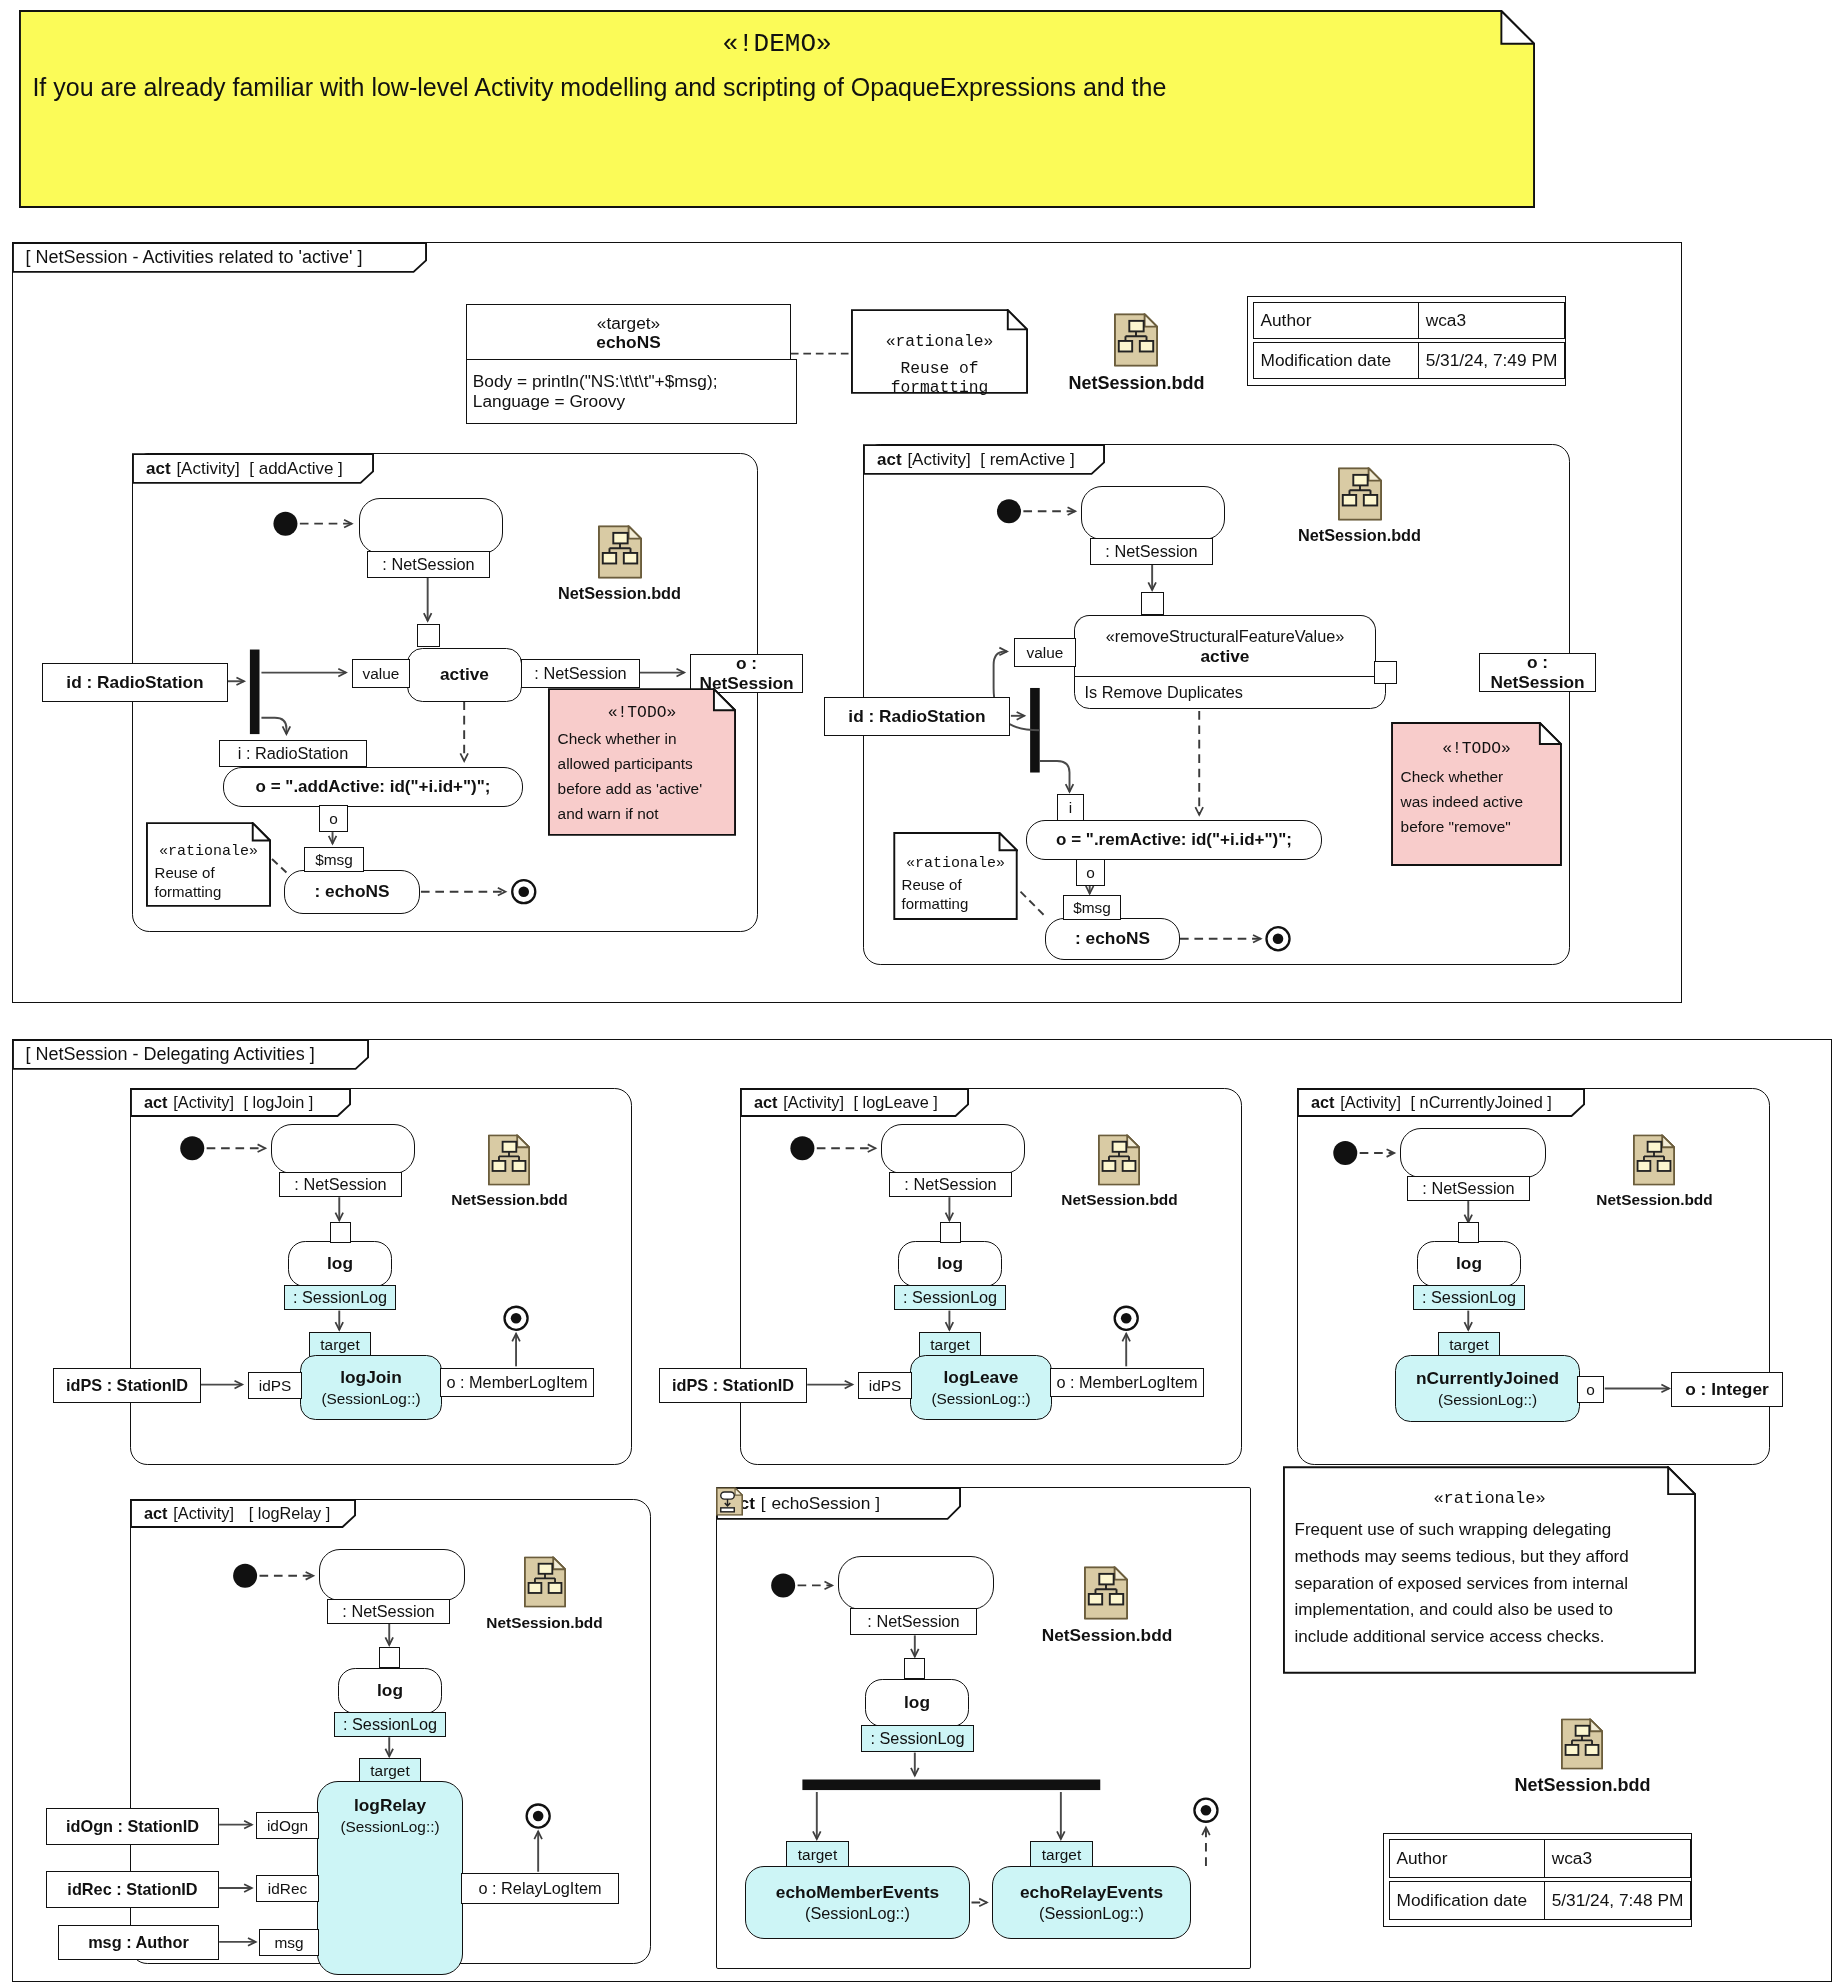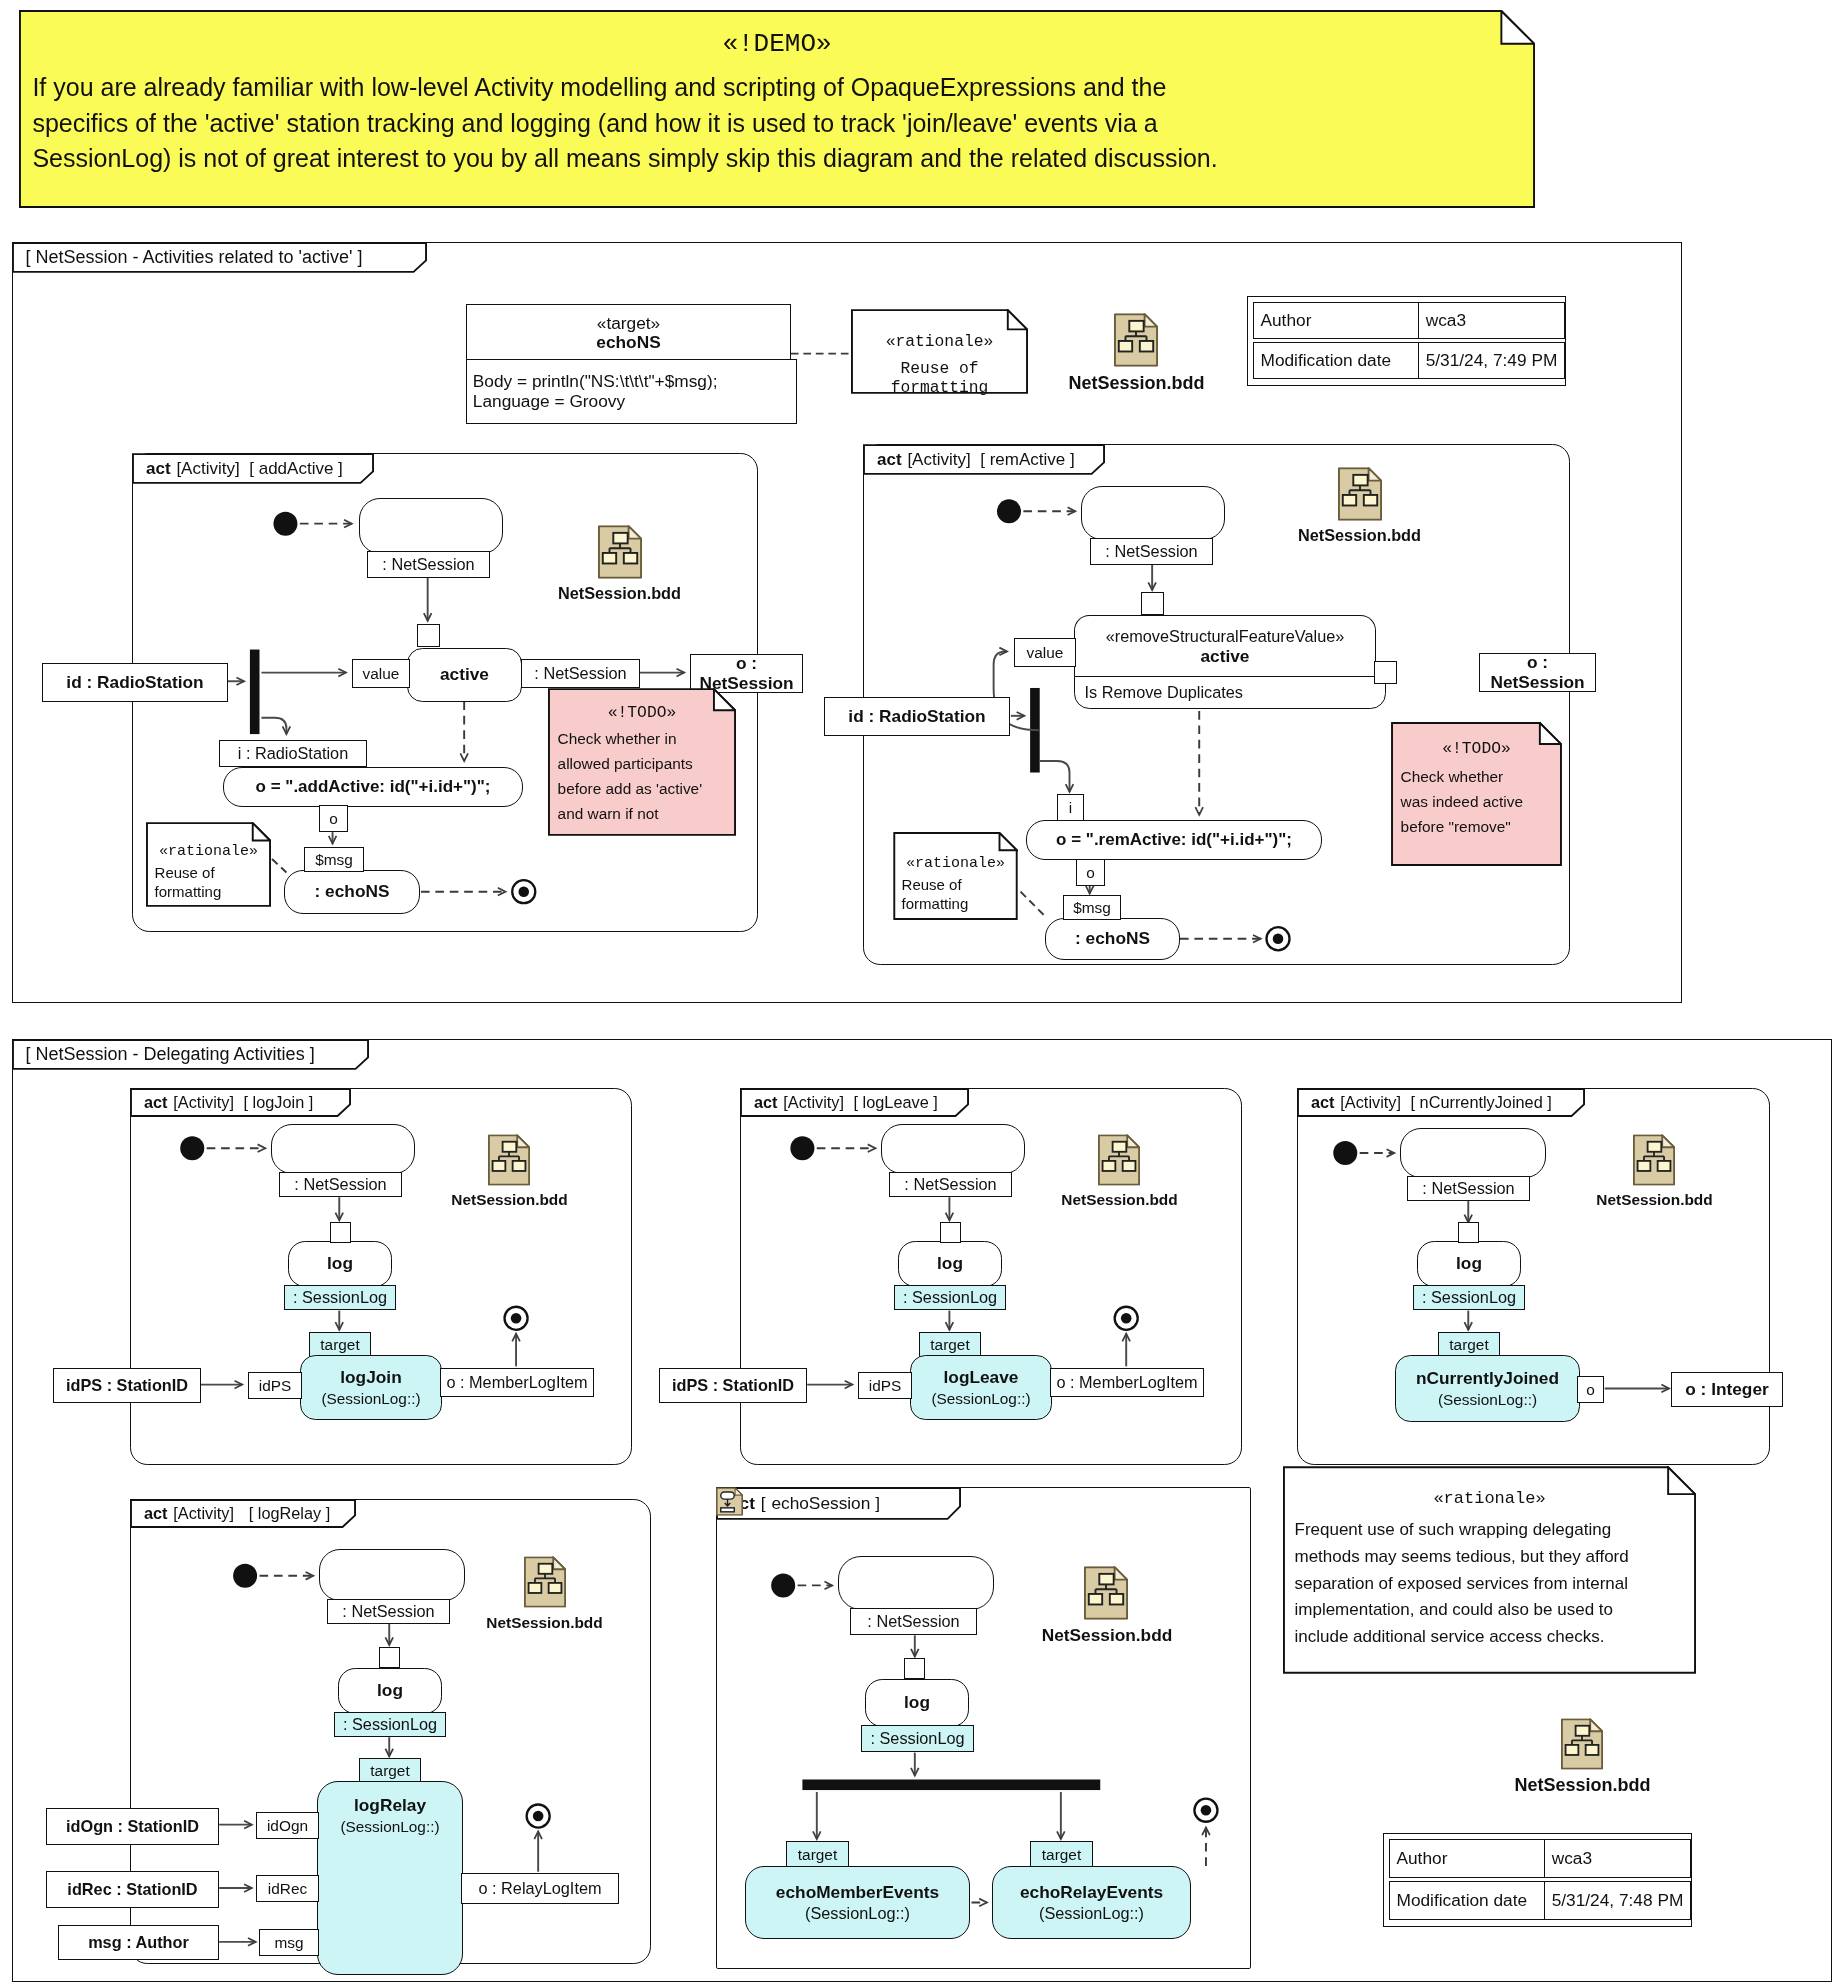--- a/index.html
+++ b/index.html
@@ -161,22 +161,20 @@
       <circle class="finI" cx="1255" cy="1884" r="5.5"></circle>
   </svg>
 
   <div class="note" style="left:19px;top:9.6px;width:1516px;height:198px">
     <svg width="1516" height="198" viewBox="0 0 1578 206">
       <polygon points="1,1 1543,1 1577,35 1577,205 1,205" fill="#FBFB58" stroke="#111" stroke-width="2"></polygon>
       <polygon points="1543,1 1543,35 1577,35" fill="#fff" stroke="#111" stroke-width="2"></polygon>
     </svg>
     <div class="ntext" style="top:19px;font-size:26px">«!DEMO»</div>
     <div class="nline" style="left:13.4px;top:63px;font-size:25px">If you are already familiar with low-level Activity modelling and scripting of OpaqueExpressions and the</div>
-    <div class="nline" style="left:13.4px;top:99px;font-size:25px">specifics of the 'active' station tracking and logging (and how it is used to track 'join/leave' events via a</div>
-    <div class="nline" style="left:13.4px;top:134px;font-size:25px">SessionLog) is not of great interest to you by all means simply skip this diagram and the related discussion.</div>
   </div>
 
   <div class="tab" style="left:11.5px;top:242px;width:415px;height:31px">
     <svg width="415" height="31" viewBox="0 0 432 32">
         <polygon points="1,1 431,1 431,19 418,31 1,31"></polygon>
       </svg>
     <div class="tabtext f19">
         <span>[ NetSession - Activities related to 'active' ]</span>
       </div>
   </div>

